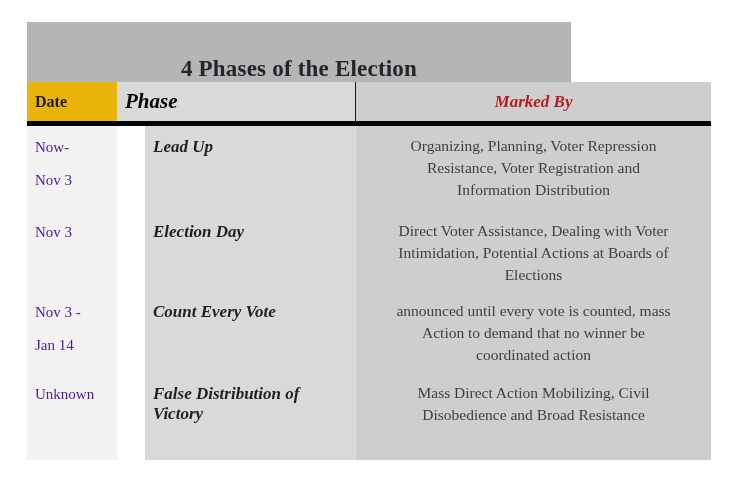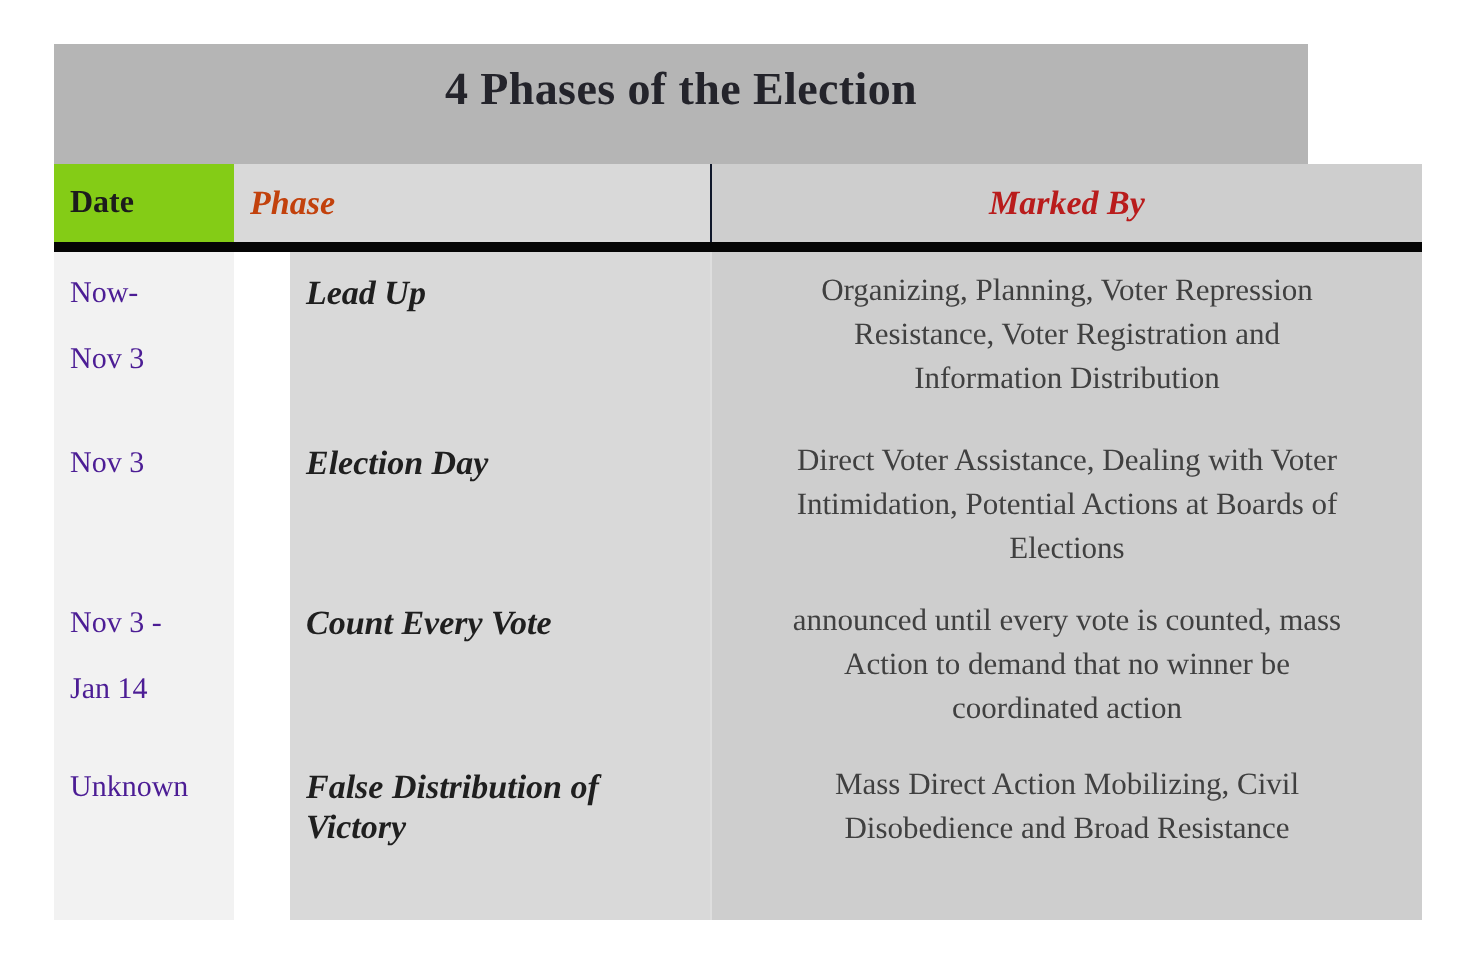--- a/index.html
+++ b/index.html
@@ -16,56 +16,56 @@
     height: 482px;
     position: relative;
   }
   .table-wrap {
     position: absolute;
     left: 27px;
     top: 22px;
     width: 684px;
   }
   .title-band {
-    width: 627px;
+    width: 544px;
     height: 60px;
     background: #b5b5b5;
     display: flex;
-    align-items: flex-start;
+    align-items: flex-end;
     justify-content: center;
     padding-top: 0;
     box-sizing: border-box;
   }
   .title-band .title {
     font-size: 23px;
     font-weight: bold;
     color: #24242b;
     margin-top: 10px;
     letter-spacing: 0.2px;
   }
   .grid {
     display: grid;
     grid-template-columns: 90px 238px 356px;
     grid-template-rows: 39px 5px 85px 80px 82px 87px;
   }
   .hdr { display: flex; align-items: center; box-sizing: border-box; }
   .hdr-date {
-    background: #84cc16;
+    background: #eab308;
     padding-left: 8px;
     font-weight: bold;
     font-size: 16px;
     color: #1c1c1c;
   }
   .hdr-phase {
     background: #d9d9d9;
     padding-left: 8px;
     font-weight: bold;
     font-style: italic;
-    font-size: 17px;
-    color: #c2410c;
+    font-size: 21px;
+    color: #000000;
   }
   .hdr-marked {
     background: #cecece;
     justify-content: center;
     font-weight: bold;
     font-style: italic;
     font-size: 17px;
     color: #b91c1c;
     border-left: 1px solid #0f172a;
   }

